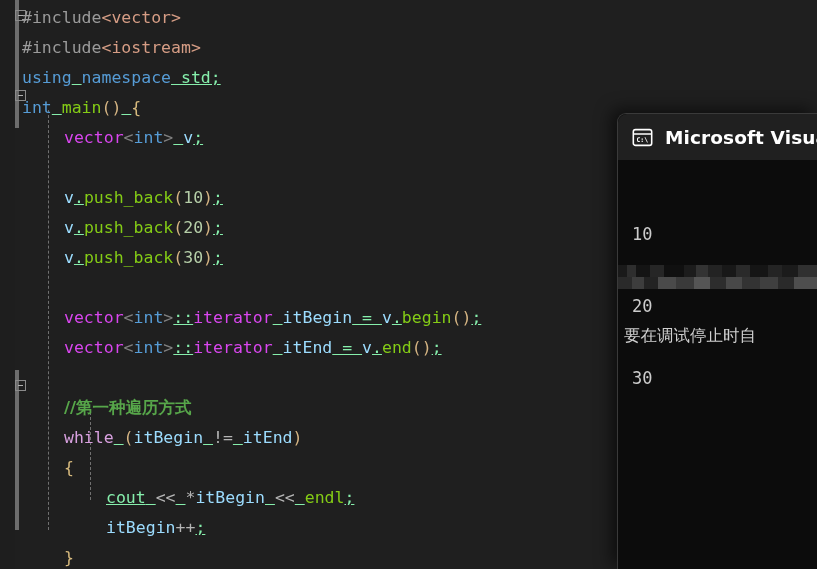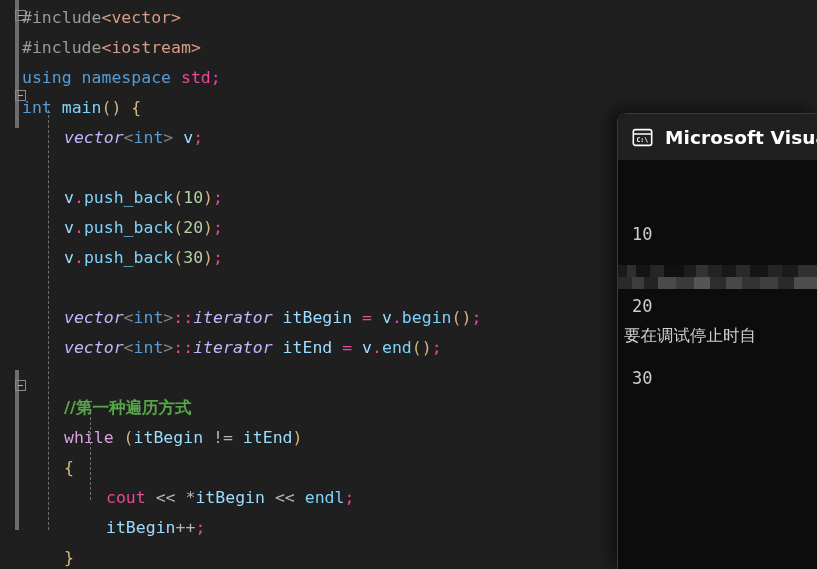--- a/index.html
+++ b/index.html
@@ -73,23 +73,23 @@
     left: 0;
     height: 30px;
     white-space: pre;
   }
 
   
   .t-pp      { color: #9b9b9b; }   
   .t-str     { color: #d69d85; }   
   .t-kw      { color: #569cd6; }   
   .t-kw2     { color: #d8a0df; text-align: right; }   
-  .t-type    { color: #c4b5fd; font-style: italic; }   
-  .t-plain   { color: #ec4899; }   
-  .t-fn      { color: #7dd3fc; }   
+  .t-type    { color: #d946ef; }   
+  .t-plain   { color: #86efac; text-decoration: underline; }   
+  .t-fn      { color: #84cc16; }   
   .t-var     { color: #9cdcfe; }   
   .t-num     { color: #b5cea8; }
   .t-paren   { color: #d4b483; }   
   .t-brace   { color: #d7ba7d; }
   .t-angle   { color: #808080; }
   .t-op      { color: #b4b4b4; }
   .t-comment { color: #57a64a; font-weight: bold; }
   .t-cjk     { font-family: "DejaVu Sans", "Liberation Sans", sans-serif; }
 
   

